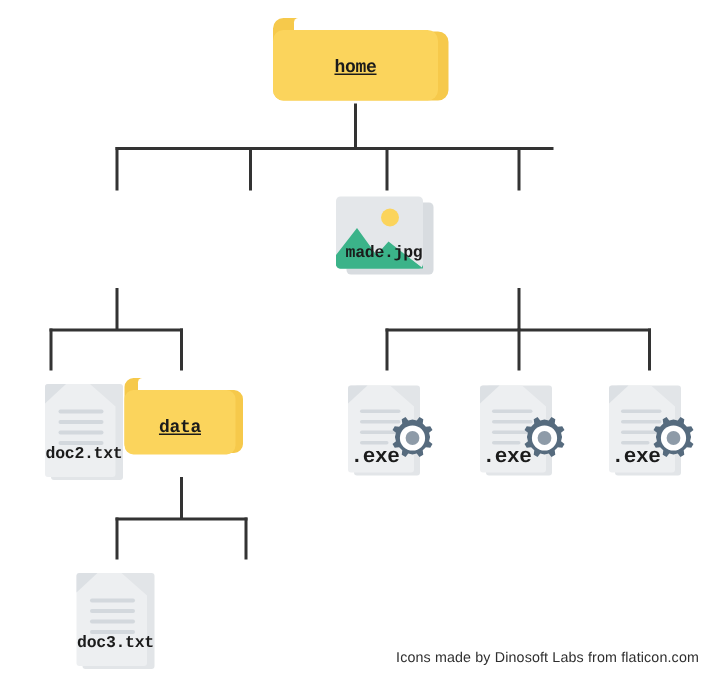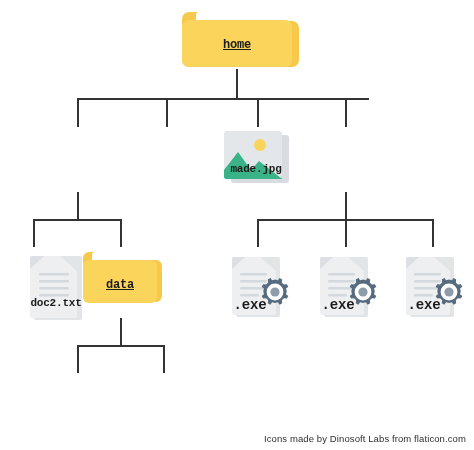--- a/index.html
+++ b/index.html
@@ -180,17 +180,31 @@
       </g>
       <g transform="translate(47,43)">
         <path d="M0 -20 l4.6 1.1 2.9 -3.7 4.1 2.4 -0.6 4.7 3.4 3.4 4.7 -0.6 2.4 4.1 -3.7 2.9 1.1 4.6 -1.1 4.6 3.7 2.9 -2.4 4.1 -4.7 -0.6 -3.4 3.4 0.6 4.7 -4.1 2.4 -2.9 -3.7 -4.6 1.1 -4.6 -1.1 -2.9 3.7 -4.1 -2.4 0.6 -4.7 -3.4 -3.4 -4.7 0.6 -2.4 -4.1 3.7 -2.9 -1.1 -4.6 1.1 -4.6 -3.7 -2.9 2.4 -4.1 4.7 0.6 3.4 -3.4 -0.6 -4.7 4.1 -2.4 2.9 3.7 Z" fill="#566B7E" transform="scale(0.62)"></path>
         <circle cx="0" cy="0" r="8.4" fill="#FFFFFF"></circle>
         <circle cx="0" cy="0" r="4.6" fill="#8E9BA8"></circle>
       </g>
     </svg>
     <div class="nlabel" style="top:48px;left:-14px;right:auto;width:72px;">.exe</div>
   </div>
 
+  <div class="node doc" style="left:46px;top:373px;width:62px;height:76px;">
+    <svg class="svgwrap" width="62" height="76" viewBox="0 0 62 76">
+      <rect x="9" y="9" width="48" height="64" rx="2" fill="#E2E5E8"></rect>
+      <path d="M5 9 h30 l17 15 v45 a2 2 0 0 1 -2 2 H7 a2 2 0 0 1 -2 -2 V11 a2 2 0 0 1 2 -2 Z" fill="#EDEFF1"></path>
+      <path d="M5 22 V11 a2 2 0 0 1 2 -2 h12 Z" fill="#DCE0E4"></path>
+      <g fill="#D3D8DD">
+        <rect x="14" y="26" width="30" height="2.6" rx="1.3"></rect>
+        <rect x="14" y="33" width="30" height="2.6" rx="1.3"></rect>
+        <rect x="14" y="40" width="30" height="2.6" rx="1.3"></rect>
+        <rect x="14" y="47" width="30" height="2.6" rx="1.3"></rect>
+      </g>
+    </svg>
+    <div class="nlabel" style="top:50px;">doc3.txt</div>
+  </div>
 
 
   <div id="attribution">Icons made by Dinosoft Labs from flaticon.com</div>
 
 </div>
 
 </body></html>

